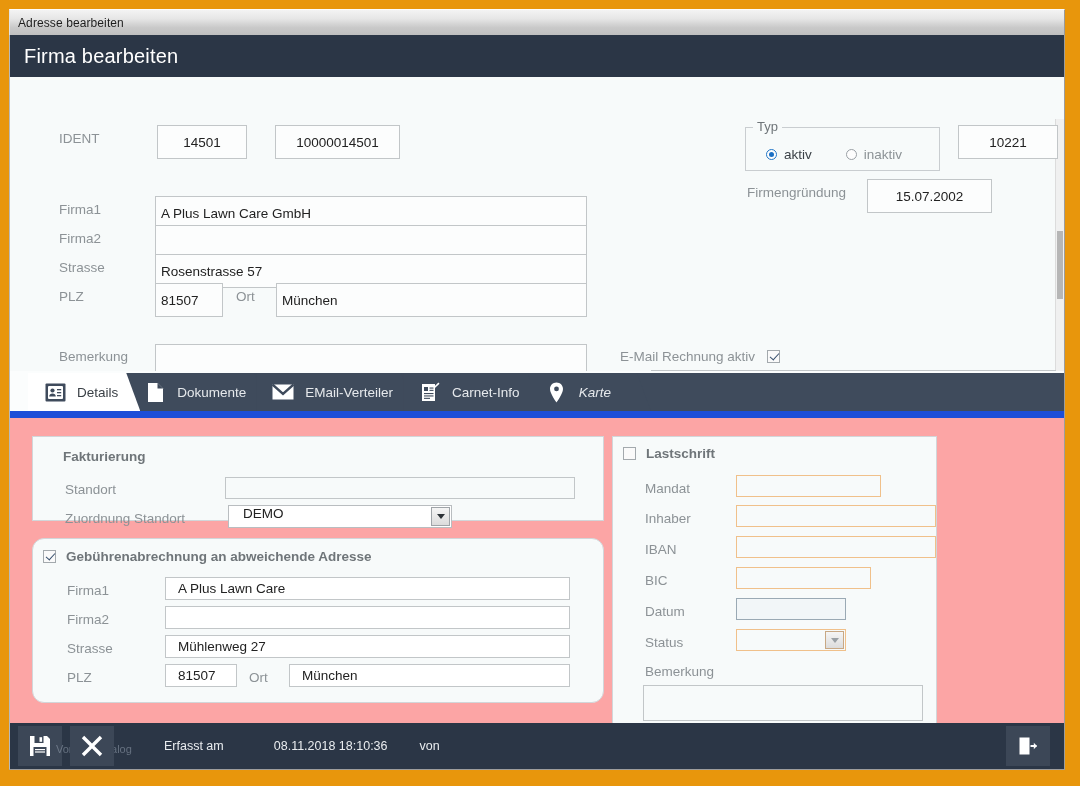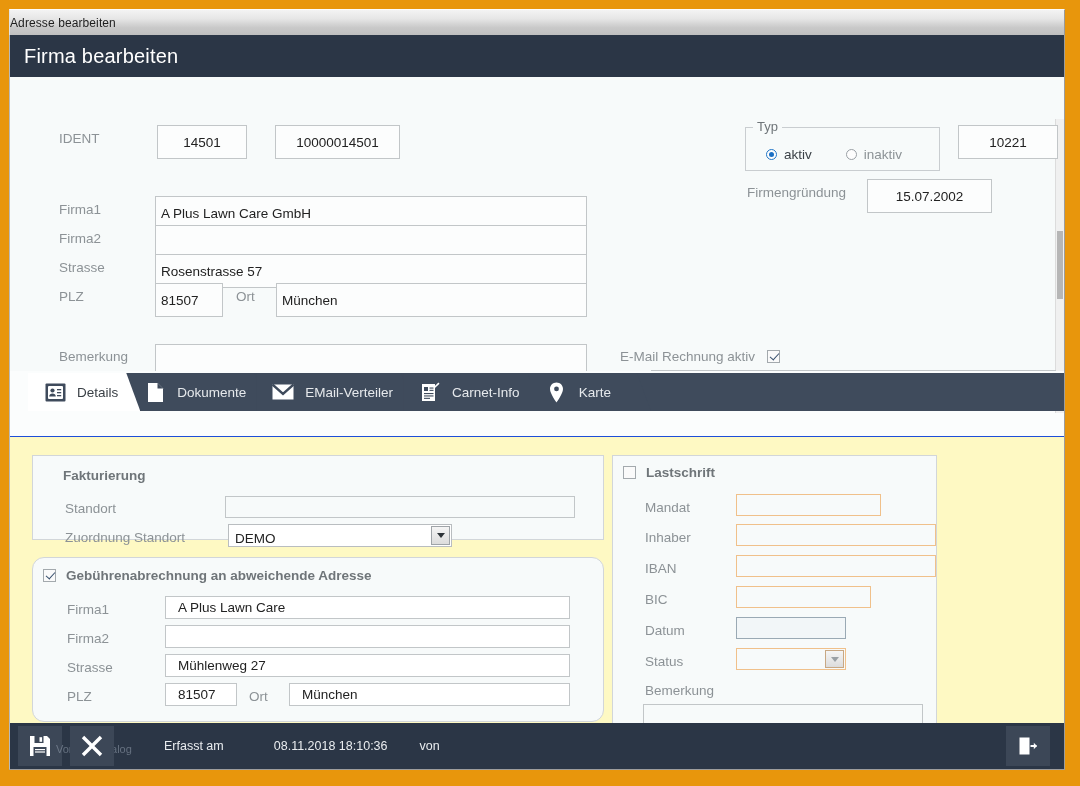--- a/index.html
+++ b/index.html
@@ -26,21 +26,21 @@
     width: 1056px; height: 26px;
     background: linear-gradient(to bottom, #f3f3f3 0%, #e6e6e6 35%, #c9c9c9 70%, #bfbfbf 100%);
     border-top: 1px solid #fdfdfd;
     border-left: 1px solid #e2e2e2;
     border-right: 1px solid #9a9a9a;
     display: flex; align-items: center;
   }
   #titlebar .tb-text {
     font-size: 12px;
     color: #1d1d1d;
-    padding-left: 0;
+    padding-left: 8px;
     letter-spacing: 0.1px;
   }
 
   
   #window {
     position: absolute;
     left: 9px; top: 35px;
     width: 1056px; height: 735px;
     background: #fbfdfd;
     border-left: 1px solid #b9b9b9;
@@ -165,23 +165,22 @@
   .tab .ticon svg { display:block; }
   #tabstrip-fill {
     position:absolute; left:18px; right:0; bottom:0;
     height:38px; background:#3f4b5c; z-index:0;
   }
 
   
   #content {
     position: relative;
     height: 338px;
-    background: #fef9c3;
-    border-top: 1px solid #1d4ed8;
-    margin-top: 25px;
+    background: #fca5a5;
+    border-top: 7px solid #1d4ed8;
   }
 
   .panel {
     position: absolute;
     border: 1px solid #d2d6d9;
     background: #f7fafa;
   }
   .panel-title {
     font-size: 13.5px;
     font-weight: bold;
@@ -211,23 +210,23 @@
     color: #222;
     padding: 0 12px;
     display: flex; align-items: center;
   }
 
   
   .combo {
     background: #ffffff;
     border: 1px solid #b9bdc0;
     height: 23px;
-    display: flex; align-items: flex-end;
+    display: flex; align-items: flex-start;
     font-size: 13.5px; color: #222;
-    padding-left: 6px;
+    padding-left: 14px;
     position: relative;
   }
   .combo .arrowbtn {
     position:absolute; right:1px; top:1px; bottom:1px;
     width: 19px;
     background: linear-gradient(to bottom,#f5f5f5,#dcdcdc);
     border: 1px solid #9fa4a8;
     display:flex; align-items:center; justify-content:center;
   }
   .combo.dis { background:#f7fafa; border-color:#f0c08a; }
@@ -400,21 +399,21 @@
             <rect x="8.5" y="7.8" width="4" height="1.1" fill="#3f4b5c"></rect>
             <rect x="3" y="11" width="9.5" height="1.1" fill="#3f4b5c"></rect>
             <rect x="3" y="13.4" width="9.5" height="1.1" fill="#3f4b5c"></rect>
             <rect x="3" y="15.8" width="6" height="1.1" fill="#3f4b5c"></rect>
             <path d="M12.6 5.2L17.4 0.6l1.1 1.1-4.8 4.6z" fill="#ffffff"></path>
           </svg>
         </span>
         <span>Carnet-Info</span>
       </div>
 
-      <div class="tab" style="padding-right:40px;">
+      <div class="tab" style="padding-right:40px;font-style:italic;">
         <span class="ticon">
           <svg width="15" height="21" viewBox="0 0 15 21">
             <path d="M7.5 0.6C3.9.6 1 3.4 1 7c0 4.7 6.5 13.4 6.5 13.4S14 11.7 14 7c0-3.6-2.9-6.4-6.5-6.4z" fill="#ffffff"></path>
             <circle cx="7.5" cy="6.9" r="2.4" fill="#3f4b5c"></circle>
           </svg>
         </span>
         <span>Karte</span>
       </div>
     </div>
 

